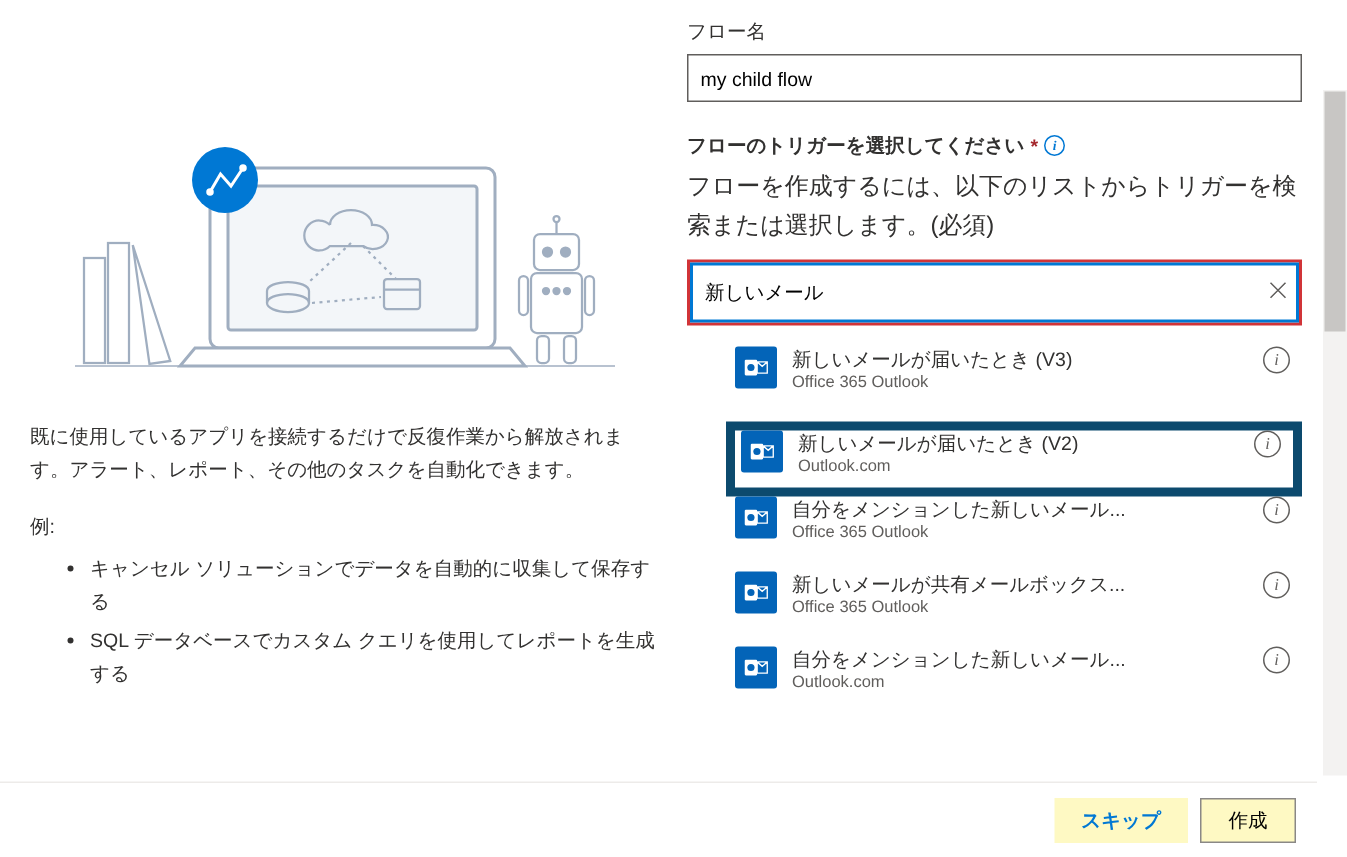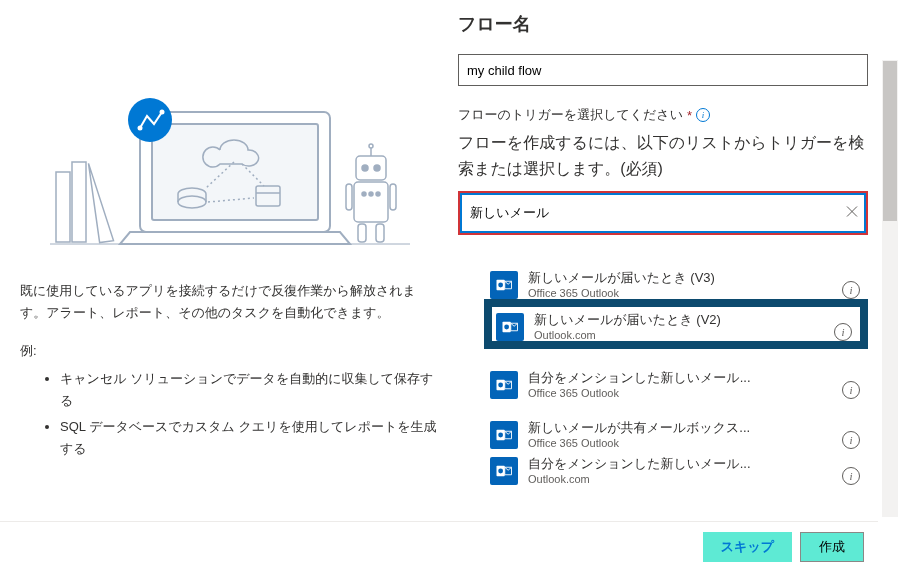--- a/index.html
+++ b/index.html
@@ -9,40 +9,40 @@
     .title{font-size:18px;font-weight:600}
     .close{width:24px;height:24px;display:flex;align-items:center;justify-content:center;cursor:pointer;color:#0078d4}
     .body{display:flex;flex:1;overflow:hidden}
     .left{width:458px;padding:12px 20px 0}
     .illust{width:418px;height:240px;background:#fff;margin-bottom:28px;position:relative}
     .desc{font-size:13px;line-height:1.7;margin-bottom:18px}
     .ex-label{font-size:13px;margin-bottom:8px}
     .examples{padding-left:40px}
     .examples li{font-size:13px;line-height:1.7;margin-bottom:4px}
     .right{flex:1;padding:12px 10px 0 0}
-    .field-label{font-size:18px;font-weight:700;margin-bottom:18px}
+    .field-label{font-size:13px;font-weight:400;margin-bottom:6px}
     .text-input{width:100%;height:32px;border:1px solid #605e5c;padding:0 8px;font-size:13px;font-family:inherit;outline:none;margin-bottom:20px}
-    .trigger-label{font-size:13px;font-weight:400;margin-bottom:6px;display:flex;align-items:center;gap:4px}
+    .trigger-label{font-size:13px;font-weight:700;margin-bottom:6px;display:flex;align-items:center;gap:4px}
     .req{color:#a4262c}
     .info-ic{width:14px;height:14px;border:1px solid #0078d4;border-radius:50%;display:inline-flex;align-items:center;justify-content:center;font-size:9px;color:#0078d4;font-style:italic;font-family:Georgia,serif}
     .trigger-help{font-size:16px;line-height:1.6;color:#323130;margin-bottom:10px}
     .search-wrap{position:relative;border:2px solid #d13438;outline:2px solid #0078d4;outline-offset:-4px;margin-bottom:14px}
     .search-input{width:100%;height:40px;border:none;padding:0 32px 0 10px;font-size:13px;font-family:inherit;outline:none;background:transparent}
     .clear-x{position:absolute;right:8px;top:50%;transform:translateY(-50%);cursor:pointer;color:#605e5c}
     .trigger-list{padding-left:32px}
-    .trigger-item{display:flex;align-items:flex-end;height:50px;padding:0 8px 0 0;cursor:pointer;position:relative}
-    .trigger-item.selected{border:8px solid #0c4a6e;margin-left:-6px;padding-left:4px}
+    .trigger-item{display:flex;align-items:flex-start;height:50px;padding:0 8px 0 0;cursor:pointer;position:relative}
+    .trigger-item.selected{border:6px solid #0c4a6e;margin-left:-6px;padding-left:4px}
     .conn-icon{width:28px;height:28px;background:#0364b8;border-radius:2px;display:flex;align-items:center;justify-content:center;margin-right:10px;flex-shrink:0}
     .conn-icon svg{width:18px;height:18px}
     .trigger-text{flex:1;min-width:0;overflow:hidden}
     .trigger-title{font-size:13px;color:#323130;white-space:nowrap;overflow:hidden;text-overflow:ellipsis}
     .trigger-sub{font-size:11px;color:#605e5c}
     .info-btn{width:18px;height:18px;border:1px solid #605e5c;border-radius:50%;display:flex;align-items:center;justify-content:center;font-size:11px;color:#605e5c;font-style:italic;font-family:Georgia,serif;flex-shrink:0;margin-left:8px}
     .footer{height:50px;border-top:1px solid #edebe9;display:flex;align-items:center;justify-content:flex-end;gap:8px;padding:0 14px}
-    .btn{height:30px;padding:0 18px;border:1px solid #8a8886;background:#5eead4;font-size:13px;font-family:inherit;cursor:pointer}
+    .btn{height:30px;padding:0 18px;border:1px solid #8a8886;background:#fef9c3;font-size:13px;font-family:inherit;cursor:pointer}
     .btn.skip{border:none;color:#0078d4;font-weight:600}
     .scrollbar{position:absolute;right:0;top:60px;bottom:54px;width:16px;background:#f3f2f1}
     .thumb{width:14px;margin:1px;height:160px;background:#c8c6c4;border-radius:0}
   </style>
 </head>
 <body>
 
 <div class="dialog">
 
   <div class="body">

